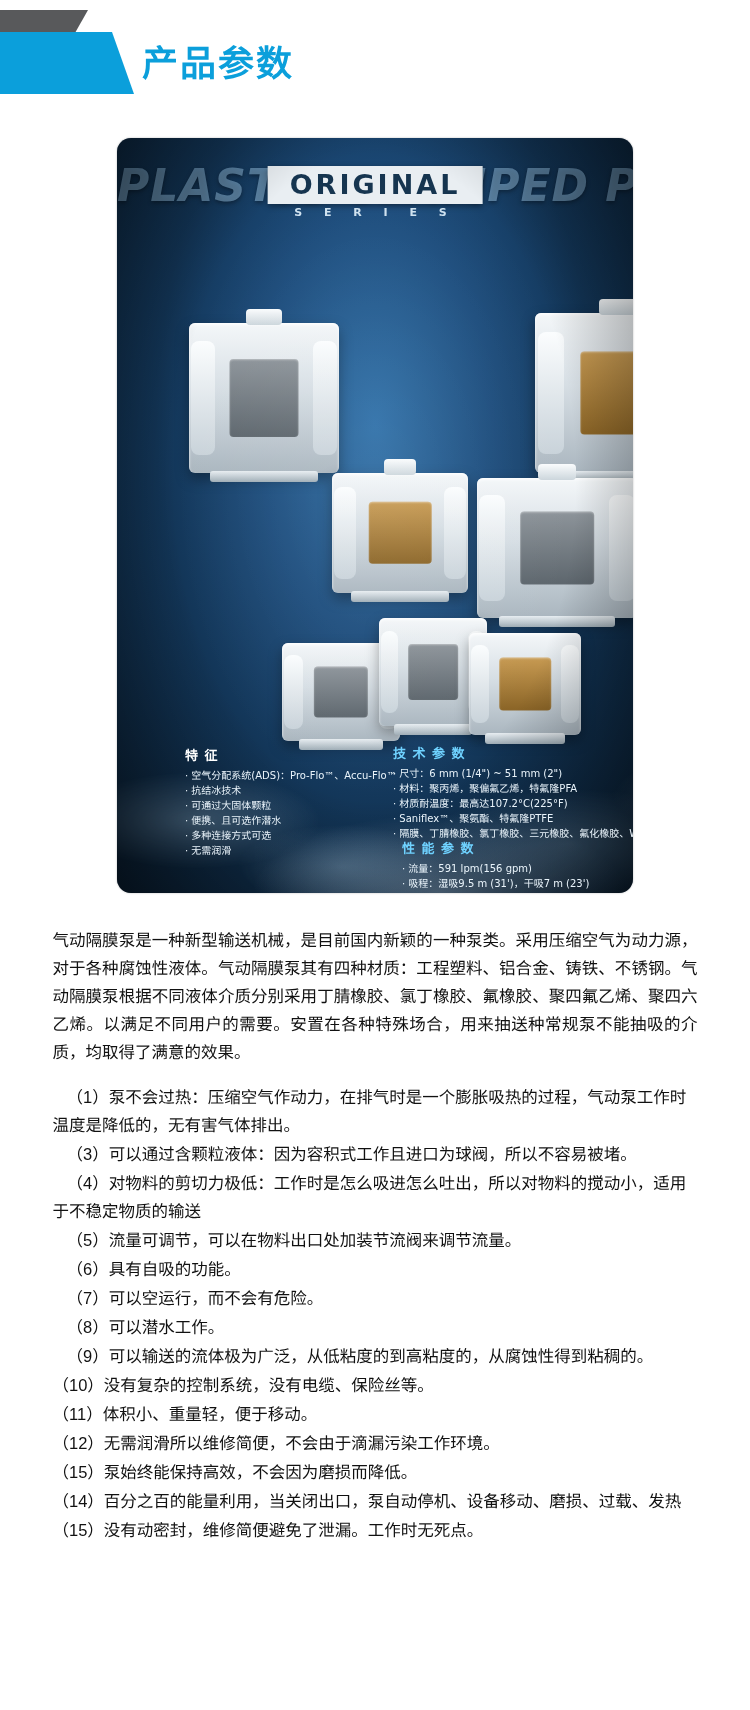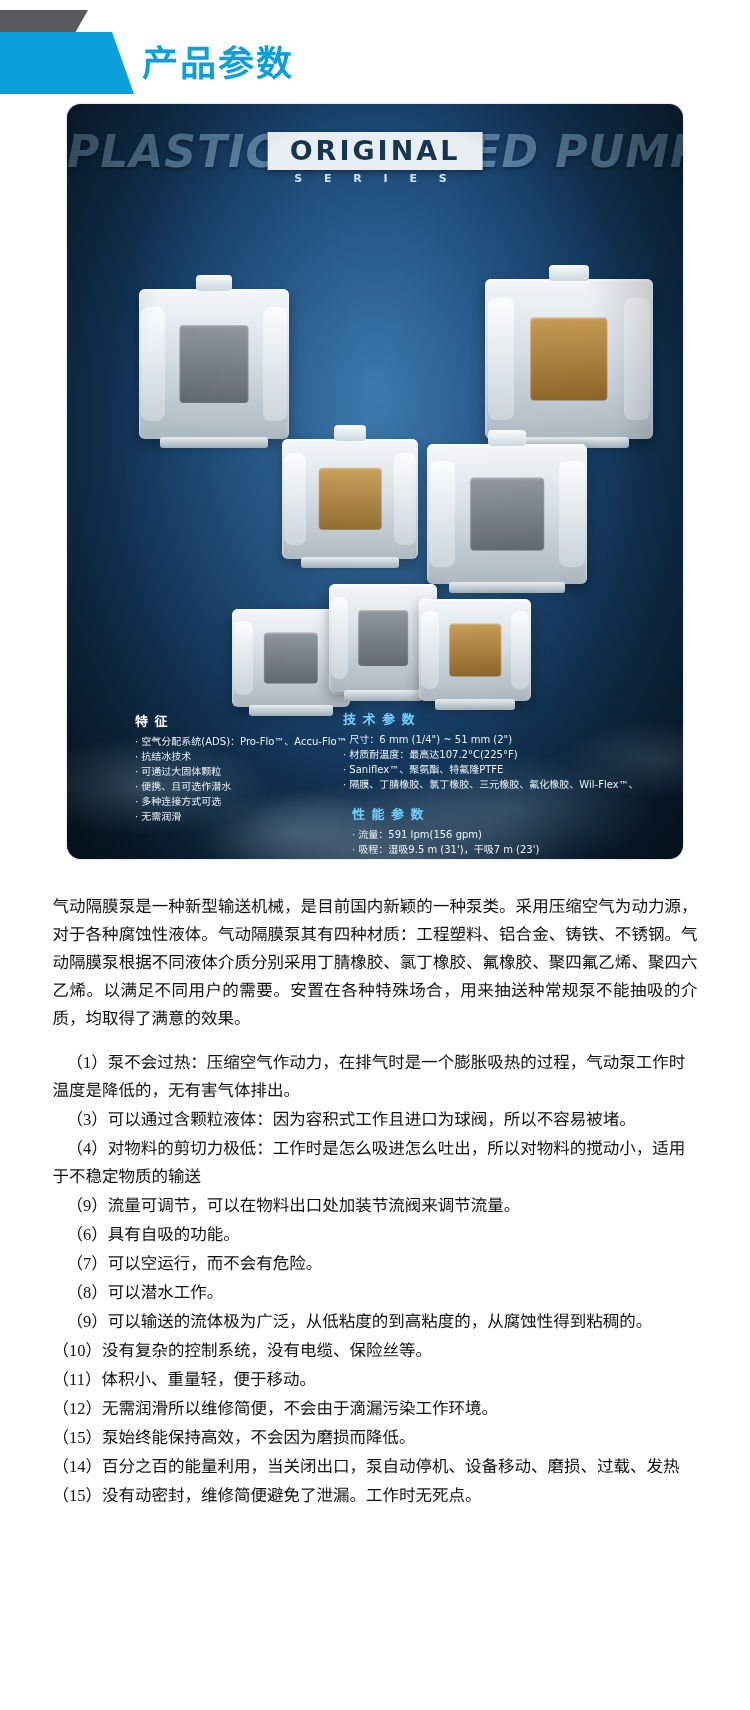--- a/index.html
+++ b/index.html
@@ -11,21 +11,21 @@
     width: 750px;
     min-height: 1710px;
     font-family: "Liberation Sans", sans-serif;
     color: #1a1a1a;
     position: relative;
   }
 
   
   .header {
     position: relative;
-    height: 104px;
+    height: 122px;
     width: 750px;
   }
   .header .shape-gray2 {
     position: absolute;
     left: 0;
     top: 10px;
     width: 62px;
     height: 46px;
     background: #58595b;
   }
@@ -62,22 +62,22 @@
     font-size: 36px;
     font-weight: bold;
     color: #0b9fdb;
     letter-spacing: 2px;
     font-family: "DejaVu Sans", sans-serif;
   }
 
   
   .poster {
     position: relative;
-    margin: 0 auto;
-    width: 616px;
+    margin: 16px auto;
+    width: 516px;
     height: 755px;
     border-radius: 14px;
     overflow: hidden;
     background:
       radial-gradient(ellipse at 50% 38%, #2d6fa8 0%, #1d4d7d 32%, #123455 60%, #0b2238 100%);
     box-shadow: 0 0 2px rgba(0,0,0,.3);
   }
   .poster .vignette {
     position: absolute;
     inset: 0;
@@ -234,21 +234,21 @@
     font-family: "DejaVu Sans", sans-serif;
   }
   .list {
     margin-top: 16px;
   }
   .list p {
     margin: 0 0 1px 0;
     font-size: 16.5px;
     line-height: 28px;
     color: #111;
-    font-family: Liberation Serif, serif;
+    font-family: Liberation Sans, sans-serif;
     text-indent: 0;
   }
   .list p.indent {
     text-indent: 14px;
   }
 </style>
 </head>
 <body>
 
 <div class="header">
@@ -324,20 +324,21 @@
       <li>便携、且可选作潜水</li>
       <li>多种连接方式可选</li>
       <li>无需润滑</li>
     </ul>
   </div>
 
   <div class="txtblock" style="left:276px; top:605px; width:350px;">
     <div class="txt-title blue">技 术 参 数</div>
     <ul>
       <li>尺寸：6 mm (1/4") ~ 51 mm (2")</li>
+      <li>材料：聚丙烯，聚偏氟乙烯，特氟隆PFA</li>
       <li>材质耐温度：最高达107.2°C(225°F)</li>
       <li>Saniflex™、聚氨酯、特氟隆PTFE</li>
       <li>隔膜、丁腈橡胶、氯丁橡胶、三元橡胶、氟化橡胶、Wil-Flex™、</li>
     </ul>
   </div>
 
   <div class="txtblock" style="left:285px; top:700px; width:350px;">
     <div class="txt-title blue">性 能 参 数</div>
     <ul>
       <li>流量：591 lpm(156 gpm)</li>
@@ -347,21 +348,21 @@
     </ul>
   </div>
 </div>
 
 <div class="content">
   <div class="intro">气动隔膜泵是一种新型输送机械，是目前国内新颖的一种泵类。采用压缩空气为动力源，对于各种腐蚀性液体。气动隔膜泵其有四种材质：工程塑料、铝合金、铸铁、不锈钢。气动隔膜泵根据不同液体介质分别采用丁腈橡胶、氯丁橡胶、氟橡胶、聚四氟乙烯、聚四六乙烯。以满足不同用户的需要。安置在各种特殊场合，用来抽送种常规泵不能抽吸的介质，均取得了满意的效果。</div>
   <div class="list">
     <p class="indent">（1）泵不会过热：压缩空气作动力，在排气时是一个膨胀吸热的过程，气动泵工作时温度是降低的，无有害气体排出。</p>
     <p class="indent">（3）可以通过含颗粒液体：因为容积式工作且进口为球阀，所以不容易被堵。</p>
     <p class="indent">（4）对物料的剪切力极低：工作时是怎么吸进怎么吐出，所以对物料的搅动小，适用于不稳定物质的输送</p>
-    <p class="indent">（9）流量可调节，可以在物料出口处加装节流阀来调节流量。</p>
+    <p class="indent">（5）流量可调节，可以在物料出口处加装节流阀来调节流量。</p>
     <p class="indent">（6）具有自吸的功能。</p>
     <p class="indent">（7）可以空运行，而不会有危险。</p>
     <p class="indent">（8）可以潜水工作。</p>
     <p class="indent">（9）可以输送的流体极为广泛，从低粘度的到高粘度的，从腐蚀性得到粘稠的。</p>
     <p>（10）没有复杂的控制系统，没有电缆、保险丝等。</p>
     <p>（11）体积小、重量轻，便于移动。</p>
     <p>（12）无需润滑所以维修简便，不会由于滴漏污染工作环境。</p>
     <p>（15）泵始终能保持高效，不会因为磨损而降低。</p>
     <p>（14）百分之百的能量利用，当关闭出口，泵自动停机、设备移动、磨损、过载、发热</p>
     <p>（15）没有动密封，维修简便避免了泄漏。工作时无死点。</p>

